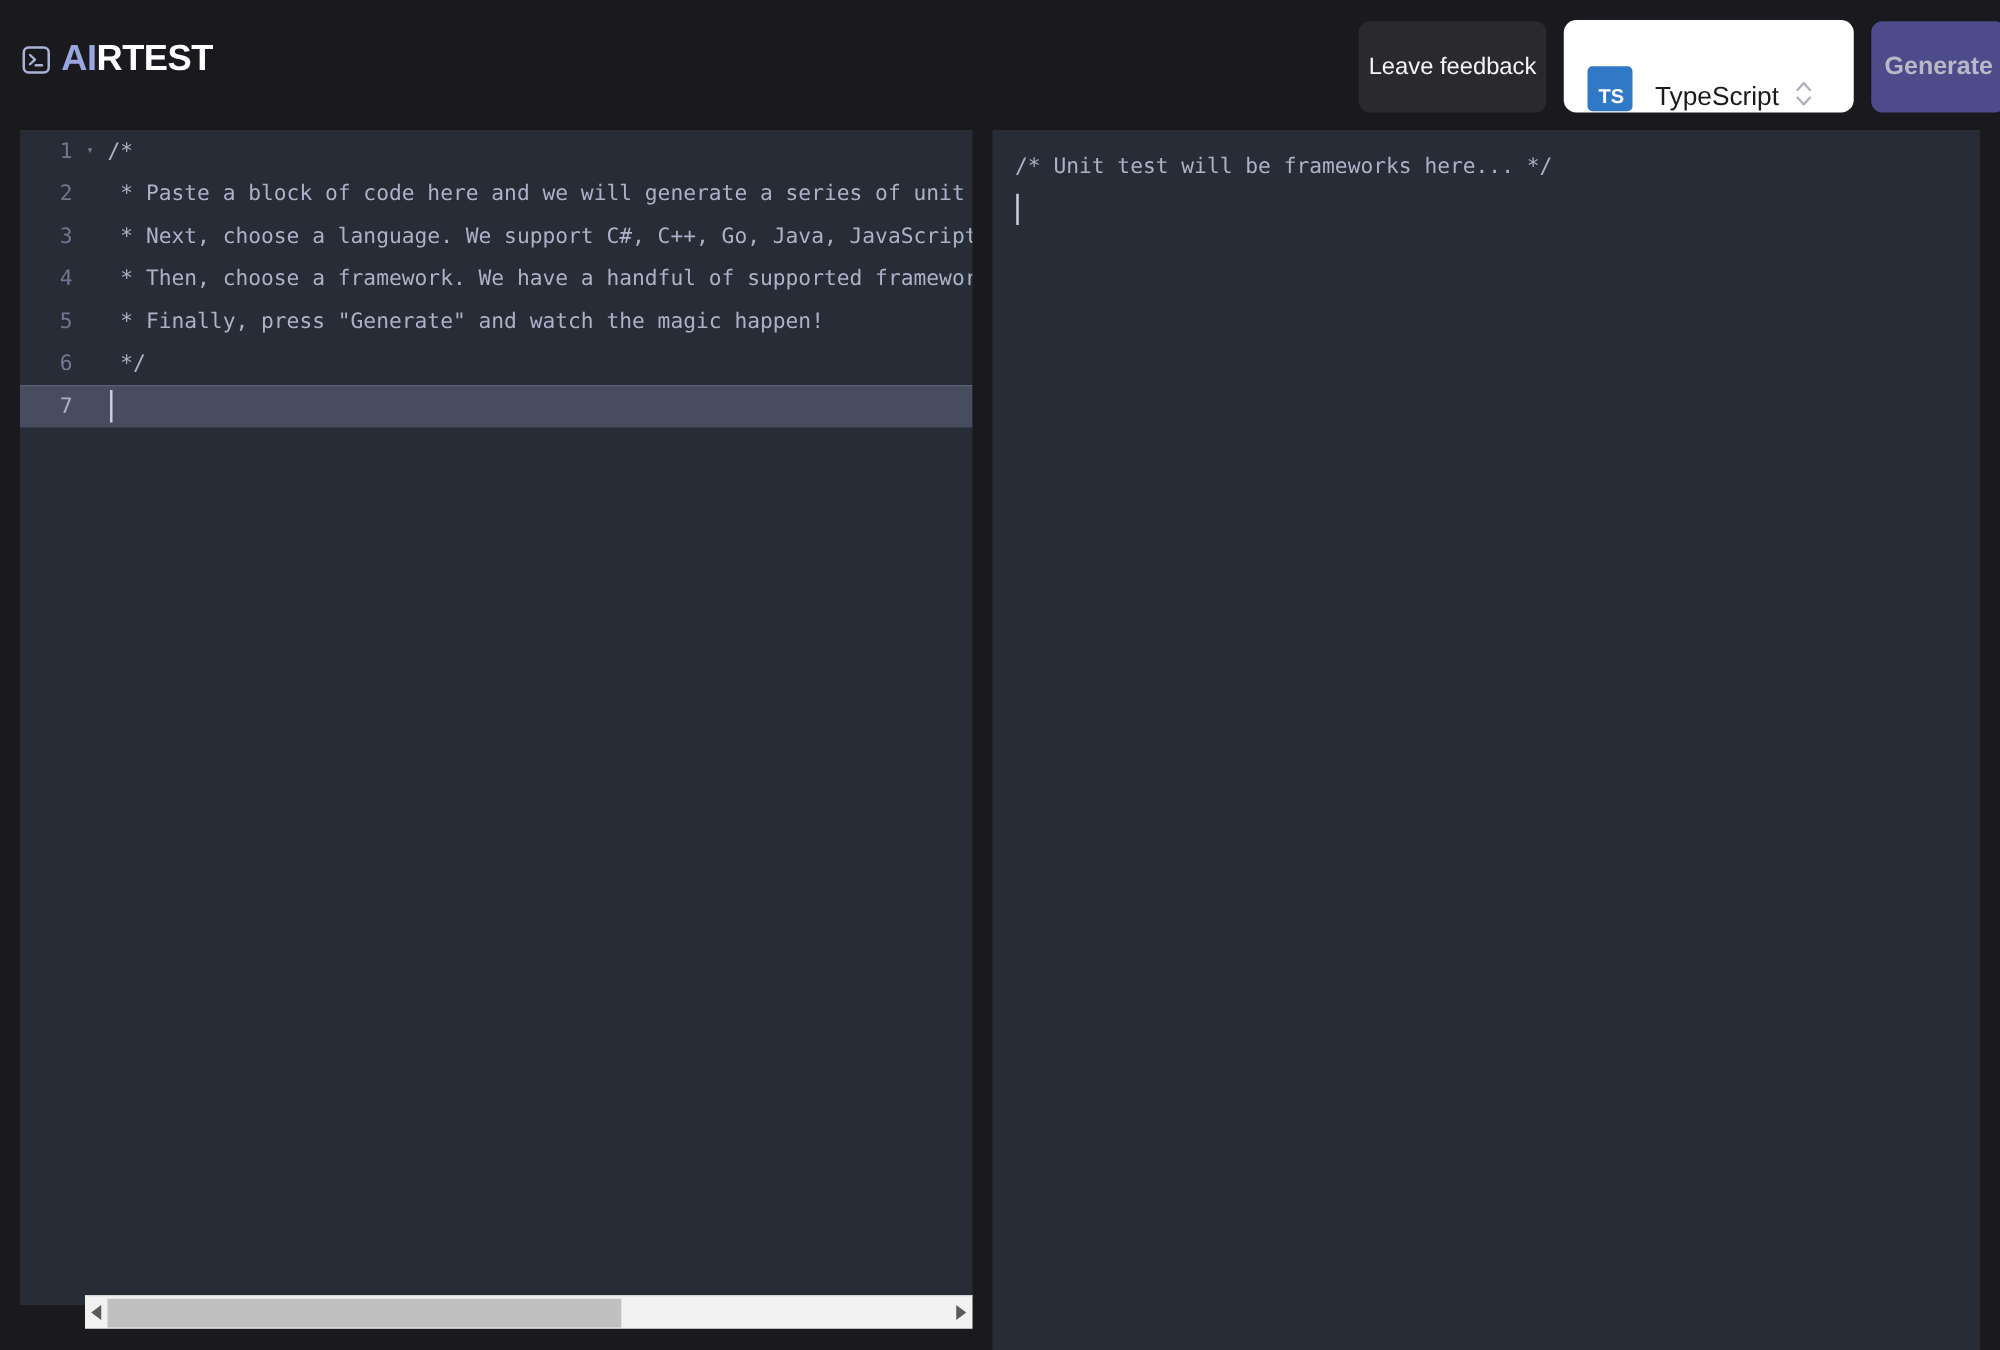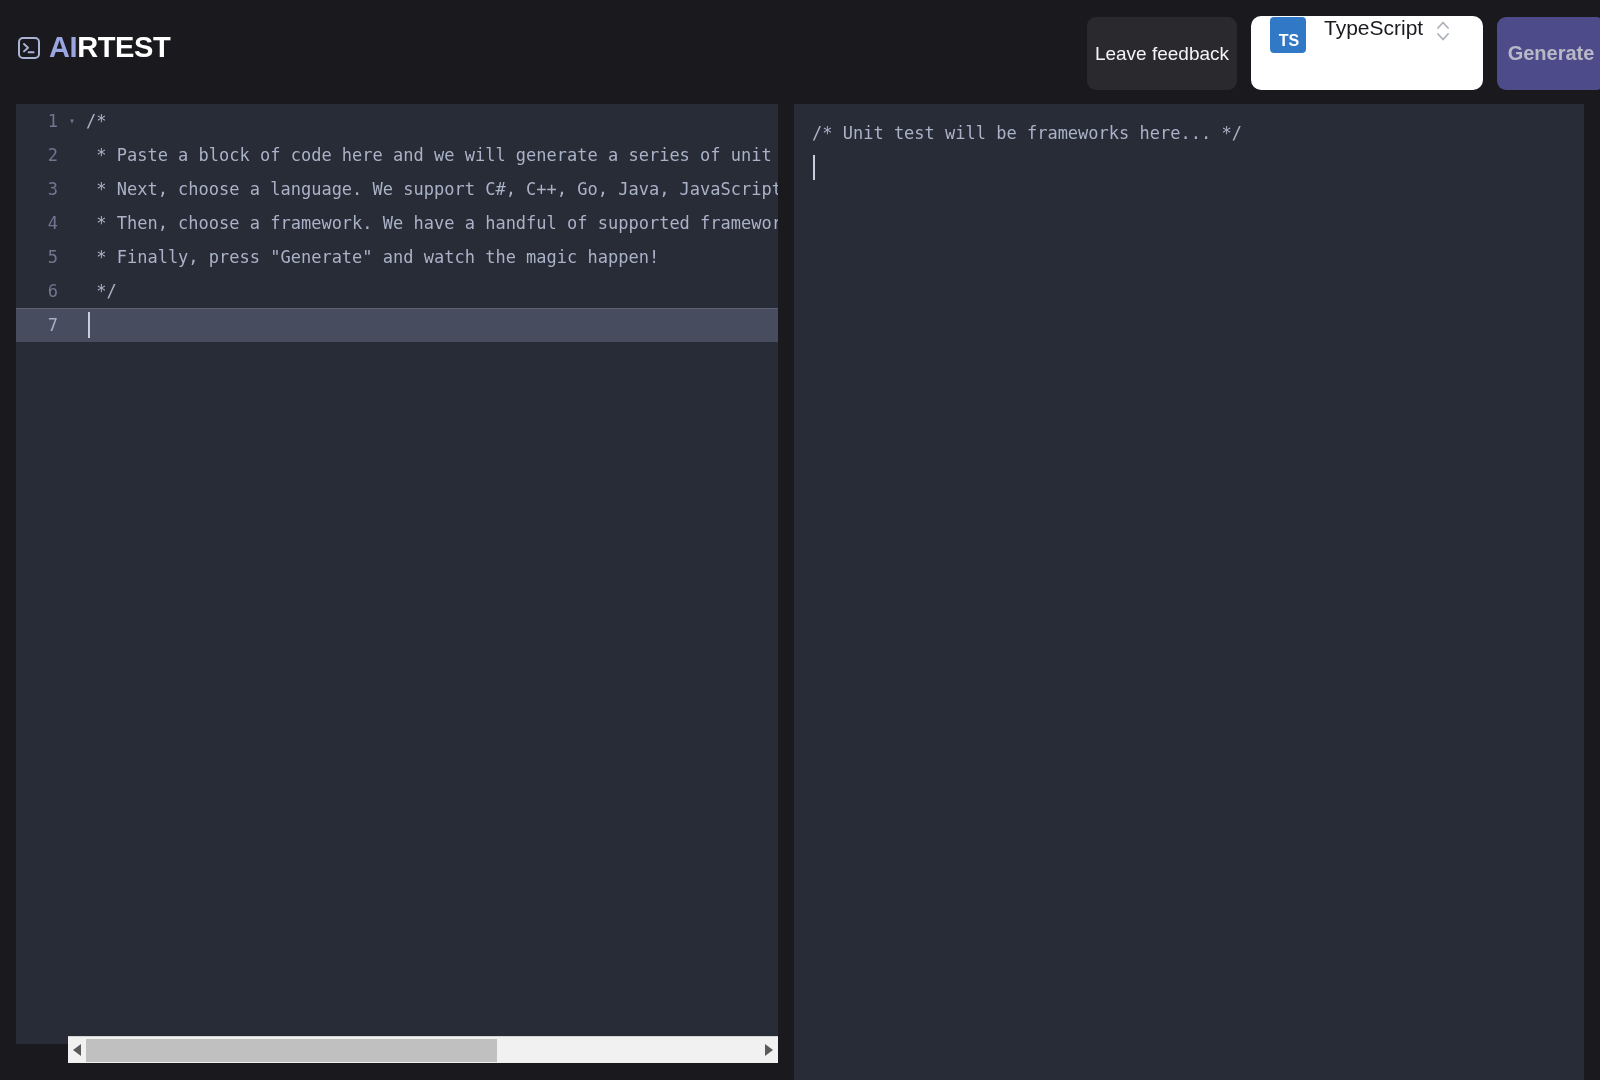--- a/index.html
+++ b/index.html
@@ -80,21 +80,21 @@
     justify-content: center;
     margin-right: 14px;
     margin-top: 3px;
   }
 
   .select-box {
     height: 74px;
     background: #ffffff;
     border-radius: 10px;
     display: flex;
-    align-items: flex-start;
+    align-items: flex-end;
     padding: 0 32px 0 18px;
     cursor: pointer;
     position: relative;
   }
   .select-lang { width: 232px; margin-right: 14px; margin-top: 2px;}
   .select-fw {
     width: 236px;
     margin-right: 14px;
     margin-top: 2px;
     box-shadow: 0 0 0 4px #4e4b8a;

